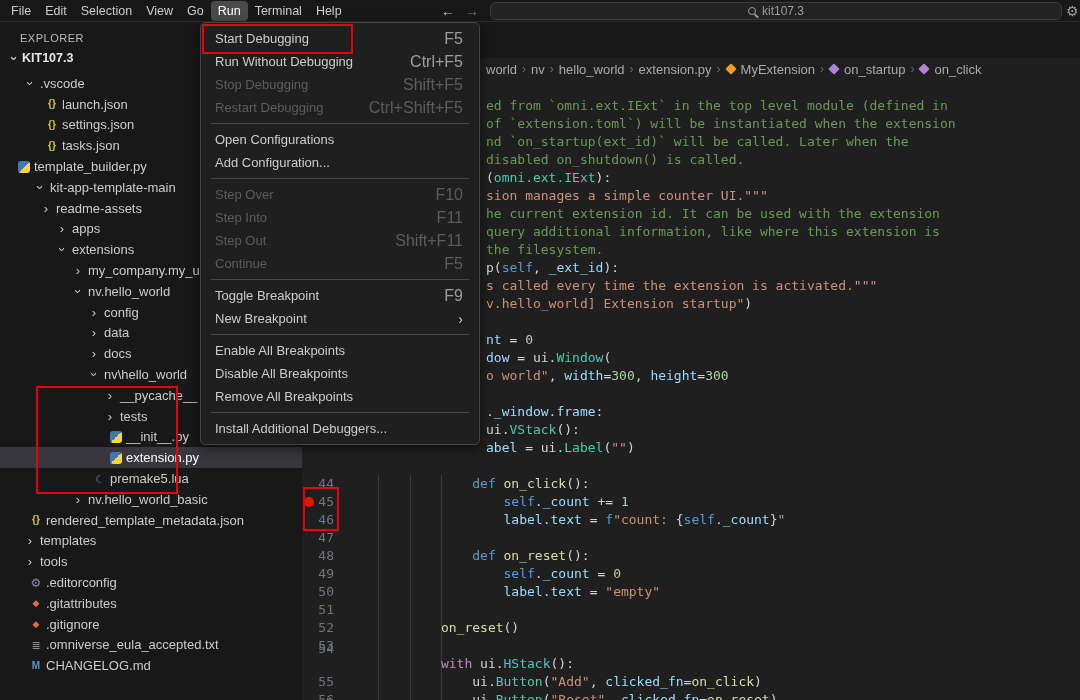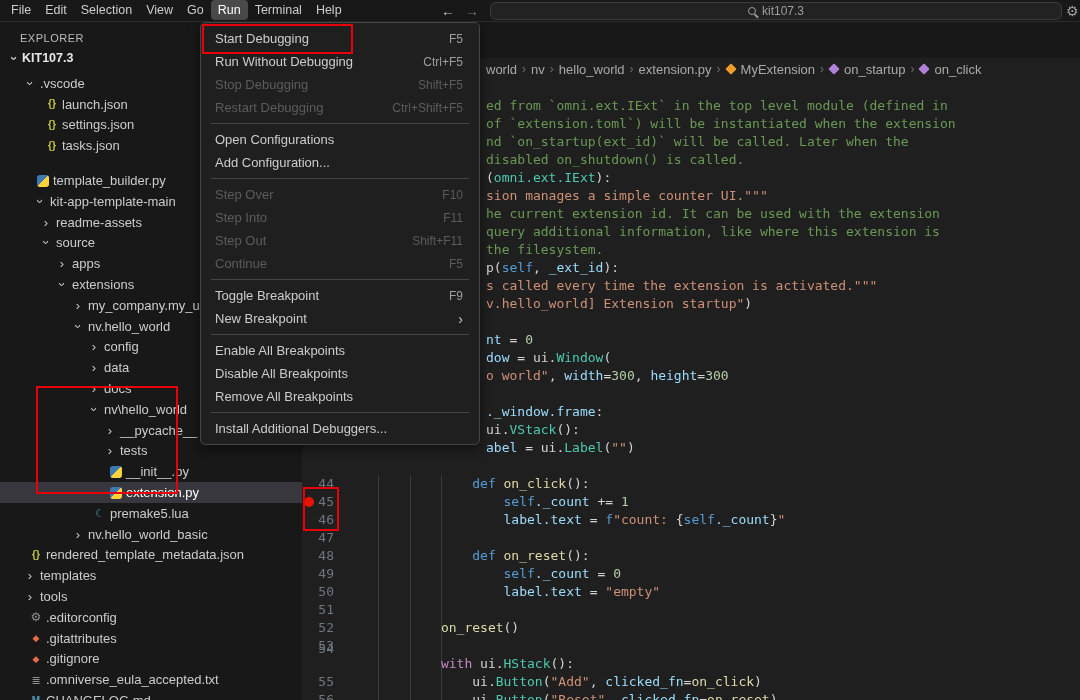--- a/index.html
+++ b/index.html
@@ -1,21 +1,21 @@
 <!DOCTYPE html>
 <html><head>
 <meta charset="utf-8">
 <style>
   * { box-sizing: border-box; margin: 0; padding: 0; }
   html,body { width:1080px; height:700px; overflow:hidden; background:#1f1f1f;
     font-family:"Liberation Sans", sans-serif; }
 
   
   .titlebar { position:absolute; left:0; top:0; width:1080px; height:22px;
-    background:#181818; border-bottom:1px solid #2b2b2b; z-index:30; display:flex; align-items:flex-end; }
+    background:#181818; border-bottom:1px solid #2b2b2b; z-index:30; display:flex; align-items:center; }
   .menubar { display:flex; align-items:center; height:22px; padding-left:4px; }
   .menu-label { padding:0 7px; font-size:12.5px; color:#cccccc; line-height:20px; height:20px;
     border-radius:4px; white-space:nowrap; }
   .menu-label.active { background:#4a4a4a; color:#ffffff; }
   .nav-arrow { position:absolute; top:0; font-size:14px; color:#c5c5c5; line-height:22px; }
   #arrow-back { left:441px; }
   #arrow-fwd { left:465px; color:#7c7c7c; }
   .searchbox { position:absolute; left:490px; top:2px; width:572px; height:18px;
     background:#222222; border:1px solid #3c3c3c; border-radius:6px;
     display:flex; align-items:center; justify-content:center; color:#9d9d9d; font-size:12px; }
@@ -72,21 +72,21 @@
   .tok-kw{color:#569cd6} .tok-ctl{color:#c586c0} .tok-fn{color:#dcdcaa}
   .tok-var{color:#9cdcfe} .tok-num{color:#b5cea8} .tok-cls{color:#4ec9b0}
   .tok-self{color:#569cd6} .tok-plain{color:#d4d4d4}
 
   
   .runmenu { position:absolute; left:200px; top:22px; width:280px; background:#1f1f1f;
     border:1px solid #454545; border-radius:5px; box-shadow:0 4px 12px rgba(0,0,0,.5);
     padding:4px 0; z-index:40; }
   .mitem { height:23px; display:flex; align-items:center; padding:0 16px 0 14px; font-size:13px; color:#cccccc; }
   .mlabel { flex:1; white-space:nowrap; }
-  .msc { color:#9d9d9d; font-size:12px; white-space:nowrap; }
+  .msc { color:#9d9d9d; font-size:16px; white-space:nowrap; }
   .msc.subarrow { font-size:14px; color:#cccccc; }
   .mitem.disabled .mlabel, .mitem.disabled .msc { color:#5c5c5c; }
   .msep { height:1px; background:#454545; margin:4px 10px; }
 
   
   .anno { position:absolute; border:2px solid #e7000b; z-index:70; pointer-events:none; }
   #anno-menu { left:202px; top:24px; width:151px; height:30px; }
   #anno-tree { left:36px; top:386px; width:142px; height:108px; }
   #anno-gutter { left:303px; top:487px; width:36px; height:44px; }
 </style>
@@ -132,36 +132,32 @@
       <div class="trow" style="padding-left: 38px;">
         <span class="fspacer"></span>
         <span class="fi fi-json">{}</span>
         <span class="tlabel">settings.json</span>
       </div>
       <div class="trow" style="padding-left: 38px;">
         <span class="fspacer"></span>
         <span class="fi fi-json">{}</span>
         <span class="tlabel">tasks.json</span>
       </div>
-      <div class="trow" style="padding-left: 29px; margin-top: 14px;">
+      <div class="trow" style="padding-left: 10px;">
         <span class="fspacer"></span>
         <span class="fi fi-python"></span>
         <span class="tlabel">template_builder.py</span>
       </div>
       <div class="trow" style="padding-left: 32px;">
         <span class="chev down">›</span>
         <span class="tlabel">kit-app-template-main</span>
       </div>
       <div class="trow" style="padding-left: 38px;">
         <span class="chev">›</span>
         <span class="tlabel">readme-assets</span>
-      </div>
-      <div class="trow" style="padding-left: 38px;">
-        <span class="chev down">›</span>
-        <span class="tlabel">source</span>
       </div>
       <div class="trow" style="padding-left: 54px;">
         <span class="chev">›</span>
         <span class="tlabel">apps</span>
       </div>
       <div class="trow" style="padding-left: 54px;">
         <span class="chev down">›</span>
         <span class="tlabel">extensions</span>
       </div>
       <div class="trow" style="padding-left: 70px;">

